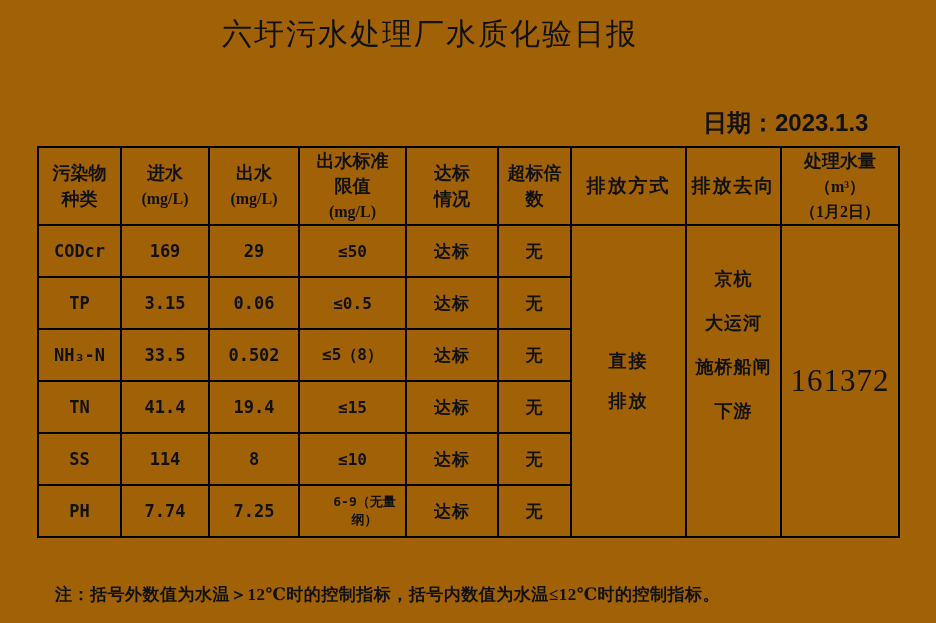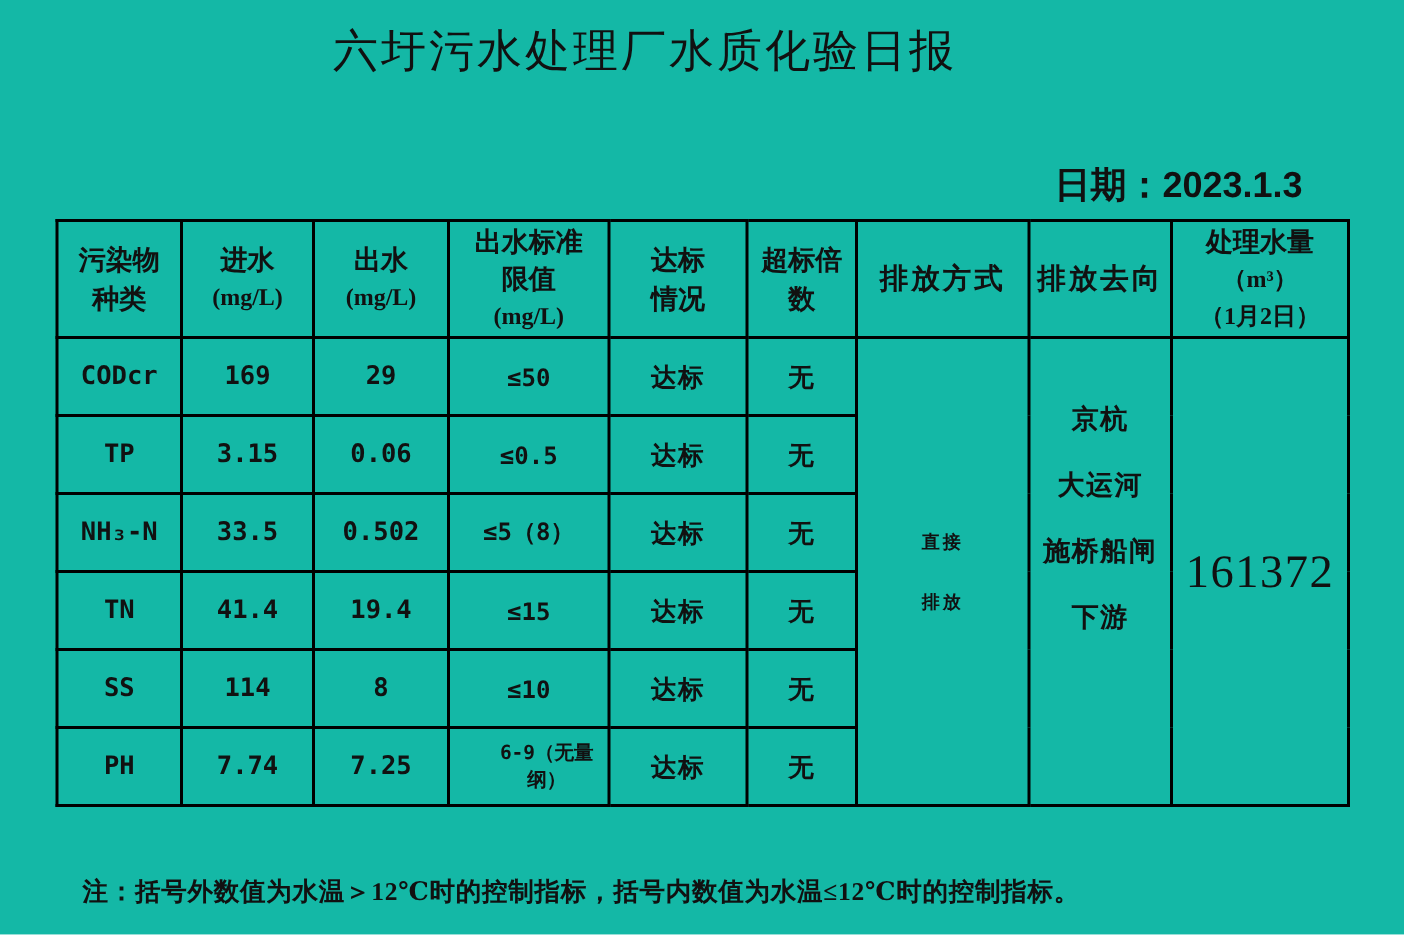--- a/index.html
+++ b/index.html
@@ -1,17 +1,17 @@
 <!DOCTYPE html>
 <html><head>
 <meta charset="utf-8">
 <style>
   html,body{margin:0;padding:0;background:#ffffff;}
   .page{
-    position:relative;width:936px;height:623px;background:#14b8a6;
+    position:relative;width:936px;height:623px;background:#a16207;
     font-family:"Liberation Serif","DejaVu Serif",serif;color:#111;
     overflow:hidden;
   }
   .title{
     position:absolute;top:14px;left:0;width:860px;text-align:center;
     font-size:30px;font-weight:normal;letter-spacing:2px;white-space:nowrap;
   }
   .sampling{
     position:absolute;left:70px;top:107px;font-size:18px;font-weight:bold;
     letter-spacing:1px;white-space:nowrap;
@@ -39,21 +39,21 @@
     font-family:"DejaVu Sans Mono","Liberation Mono",monospace;
     font-weight:bold;font-size:17px;border-radius:23px;
   }
   td.cjk{font-size:17px;font-weight:bold;letter-spacing:1px;}
   td.limit{
     font-family:"DejaVu Sans Mono","Liberation Mono",monospace;
     font-weight:bold;font-size:16px;
   }
   td.limit.small{font-size:13px;letter-spacing:0;padding-left:24px;}
   td.mergecell{vertical-align:middle;}
-  .mode-lines span{display:block;line-height:40px;font-size:12px;font-weight:bold;letter-spacing:2px;}
+  .mode-lines span{display:block;line-height:40px;font-size:18px;font-weight:bold;letter-spacing:2px;}
   .dest-wrap{margin-bottom:72px;text-align:center;}
   .dest-wrap span{display:block;line-height:44px;font-size:18px;font-weight:bold;letter-spacing:1px;}
   .volume{
     font-size:31px;font-weight:normal;letter-spacing:1px;
     font-family:"Liberation Serif","DejaVu Serif",serif;
   }
   .footnote{
     position:absolute;left:55px;top:583px;font-size:17px;font-weight:bold;
     white-space:nowrap;letter-spacing:0.5px;
   }

